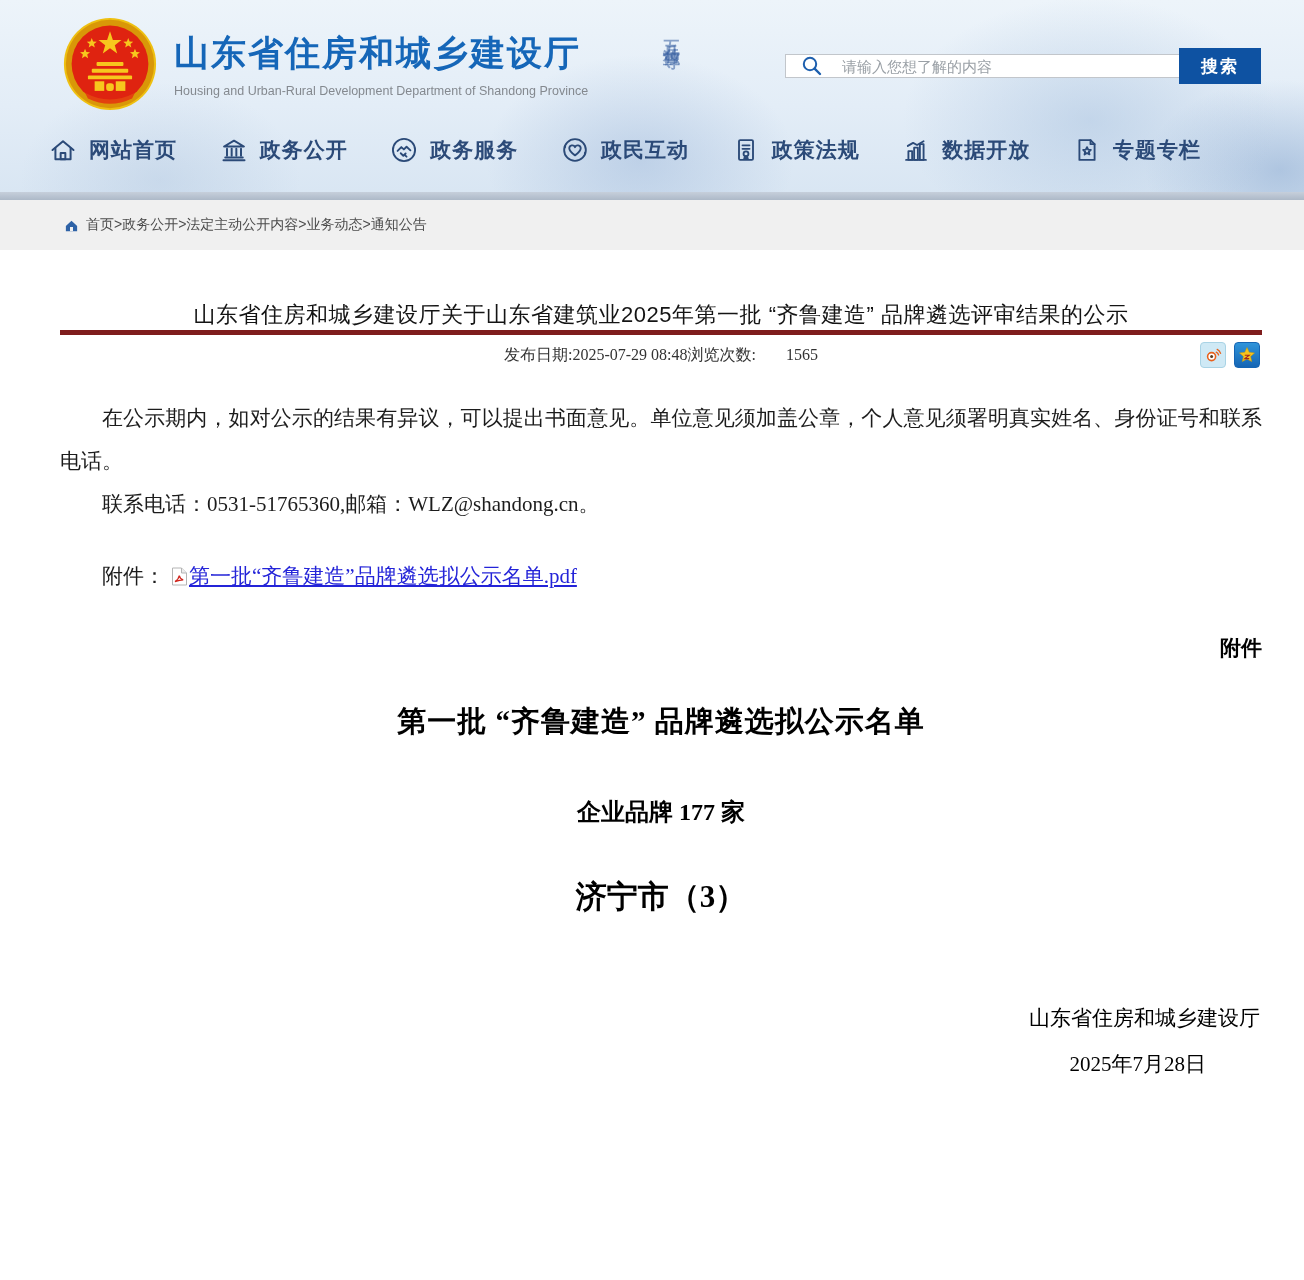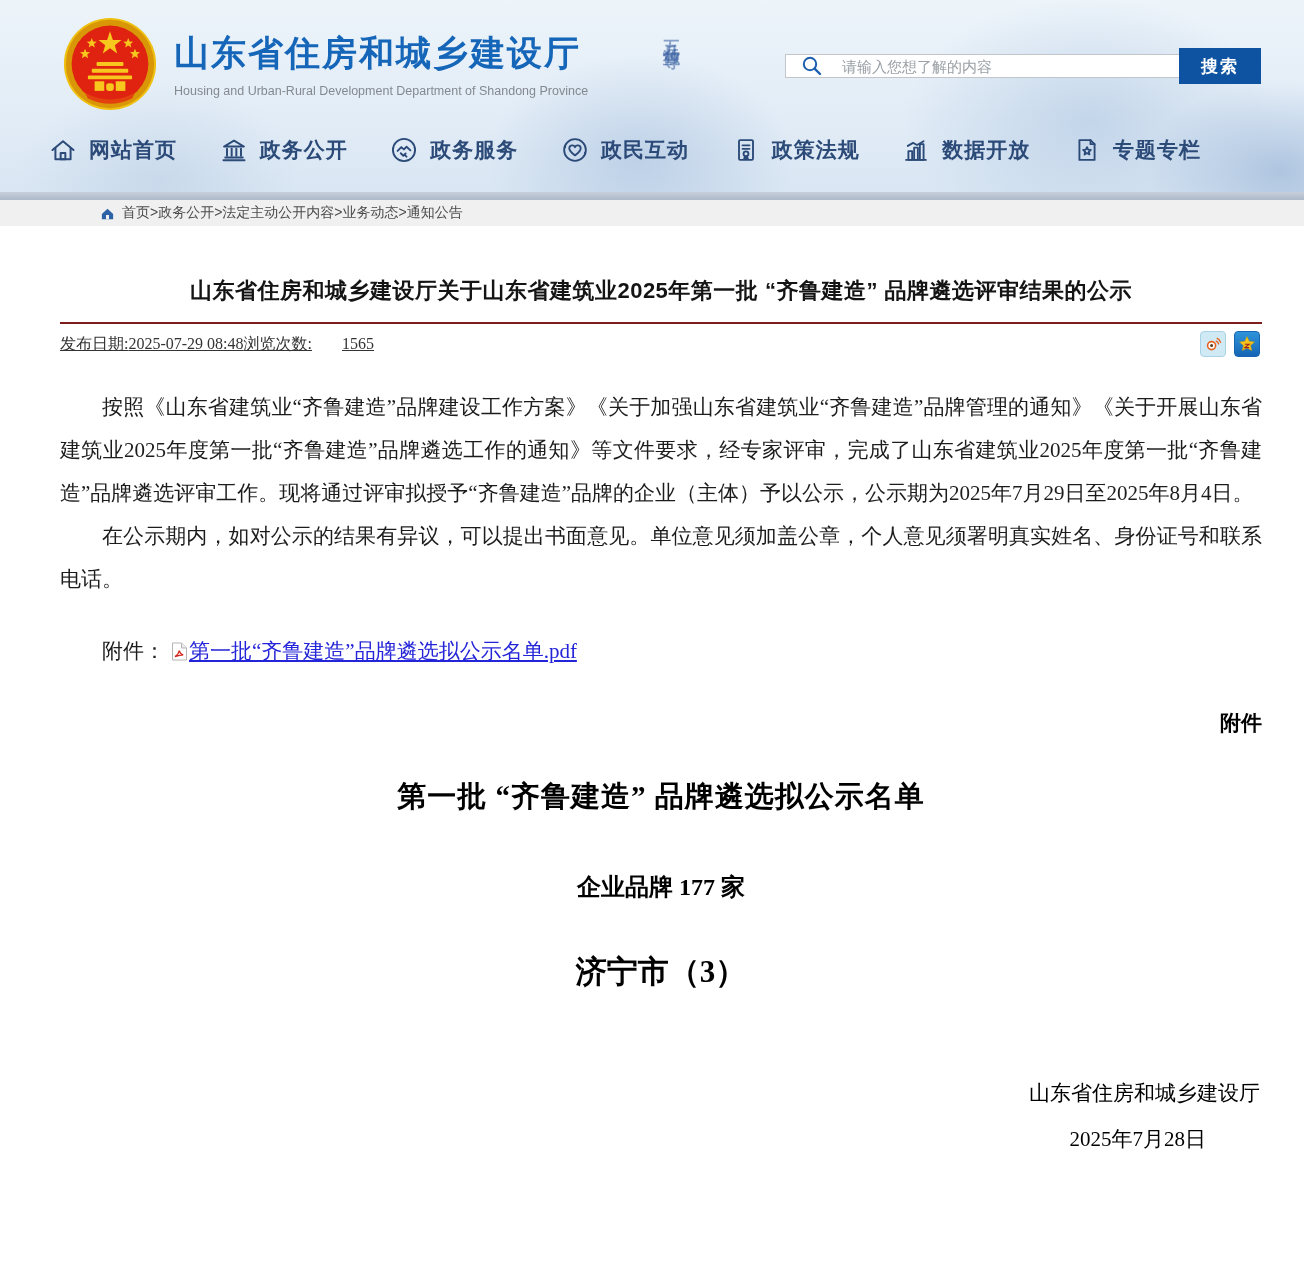--- a/index.html
+++ b/index.html
@@ -47,34 +47,34 @@
   .main-nav{
     position:absolute; left:49px; top:136px; width:1152px;
     display:flex; justify-content:space-between; align-items:center;
   }
   .nav-item{ display:flex; align-items:center; gap:12px; text-decoration:none; cursor:pointer; }
   .nav-item svg{ width:28px; height:28px; }
   .nav-label{ font-size:21px; font-weight:bold; color:#2b4a78; letter-spacing:1px; }
   .header-divider{ height:8px; background:linear-gradient(180deg,#c6cfdb,#adb9c8); }
   
   .breadcrumb{
-    height:26px; background:#f0f0f0; display:flex; align-items:center;
-    padding-left:100px; gap:7px; cursor:pointer;
+    height:50px; background:#f0f0f0; display:flex; align-items:center;
+    padding-left:64px; gap:7px; cursor:pointer;
   }
   .breadcrumb svg{ width:15px; height:15px; }
   .breadcrumb-path{ font-size:14px; color:#4b4b4b; }
   
   main{ padding:0 42px 0 60px; }
   .article-title{
-    margin-top:50px; text-align:center; font-size:22px; font-weight:bold; color:#141414;
-    padding-bottom:16px; border-bottom:2px solid #7f1d1d; letter-spacing:.5px;
+    margin-top:50px; text-align:center; font-size:22px; font-weight:normal; color:#141414;
+    padding-bottom:0; border-bottom:5px solid #7f1d1d; letter-spacing:.5px;
   }
   .meta-row{
-    position:relative; height:40px; display:flex; align-items:center; justify-content:flex-start;
-    font-family:"Liberation Serif", serif; font-size:16px; color:#333;text-decoration:underline;
+    position:relative; height:40px; display:flex; align-items:center; justify-content:center;
+    font-family:"Liberation Serif", serif; font-size:16px; color:#333;
   }
   .meta-row .views-label{ }
   .meta-row .views-value{ margin-left:30px; }
   .share{ position:absolute; right:2px; top:7px; display:flex; gap:8px; }
   .share-btn{ width:26px; height:26px; border-radius:4px; display:flex; align-items:center;
     justify-content:center; cursor:pointer; }
   .share-weibo{ background:#cfe9f5; border:1px solid #a9d3e5; }
   .share-qzone{ background:linear-gradient(180deg,#2f94da,#1565b4); border:1px solid #1565b4;
     color:#f6c41c; font-size:17px; line-height:1; }
   .body-text{ margin-top:22px; }
@@ -237,22 +237,22 @@
       <span class="share-btn share-qzone">
         <svg width="18" height="18" viewBox="0 0 18 18">
           <polygon fill="#f6c41c" stroke="#c79a0a" stroke-width=".5" points="9,1.5 11.2,6.3 16.5,6.9 12.6,10.4 13.7,15.6 9,13 4.3,15.6 5.4,10.4 1.5,6.9 6.8,6.3"></polygon>
           <path d="M6.8 9.2 h4.4 l-4.4 3.4 h4.4" fill="none" stroke="#a5231b" stroke-width="1.1"></path>
         </svg>
       </span>
     </div>
   </div>
 
   <div class="body-text">
-    <p>按照《山东省建筑业“齐鲁建造”品牌建设工作方案》《关于加强山东省建筑业“齐鲁建造”品牌管理的通知》《关于开展山东省建筑业2025年度第一批“齐鲁建造”品牌遴选工作的通知》等文件要求，经专家评审，完成了山东省建筑业2025年度第一批“齐鲁建造”品牌遴选评审工作。现将通过评审拟授予“齐鲁建造”品牌的企业（主体）予以公示，公示期为2025年7月29日至2025年8月4日。</p>
     <p>在公示期内，如对公示的结果有异议，可以提出书面意见。单位意见须加盖公章，个人意见须署明真实姓名、身份证号和联系电话。</p>
+    <p>联系电话：0531-51765360,邮箱：WLZ@shandong.cn。</p>
   </div>
 
   <div class="attachment-line">
     <span>附件：</span>
     <svg class="pdf-icon" viewBox="0 0 17 19">
       <path d="M1.5 1 h9 l5 5 v12 h-14 z" fill="#fff" stroke="#b4b4b4"></path>
       <path d="M10.5 1 v5 h5" fill="#ececec" stroke="#b4b4b4"></path>
       <path d="M4 14.5 c2.2-1.2 3.8-3.4 4.3-6 c.4 2.2 1.7 3.9 3.9 4.4 c-2.7.3-5.4.9-8.2 1.6z" fill="none" stroke="#d1241c" stroke-width="1.3"></path>
     </svg>
     <a class="attachment-link">第一批“齐鲁建造”品牌遴选拟公示名单.pdf</a>

